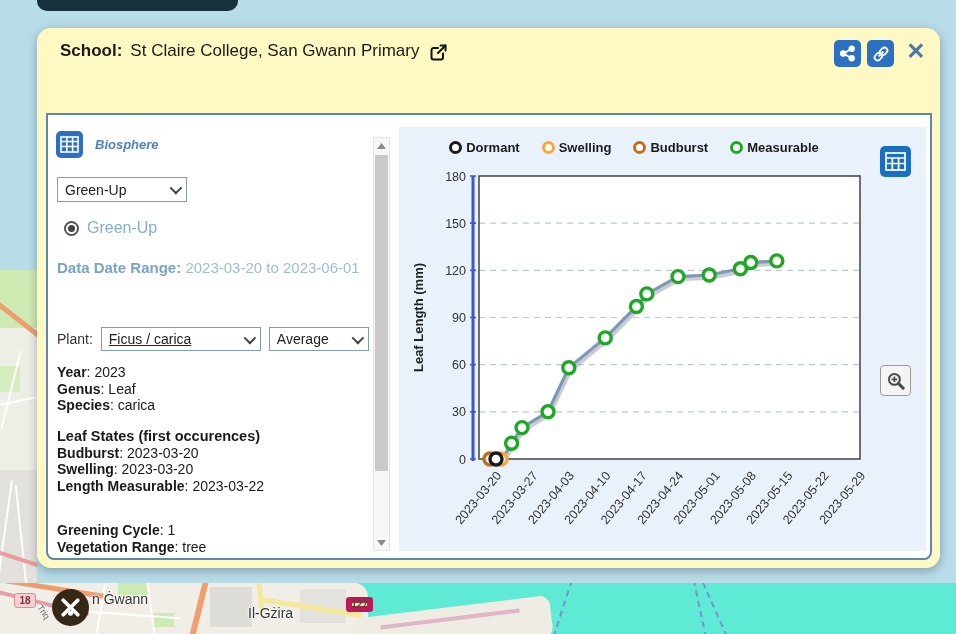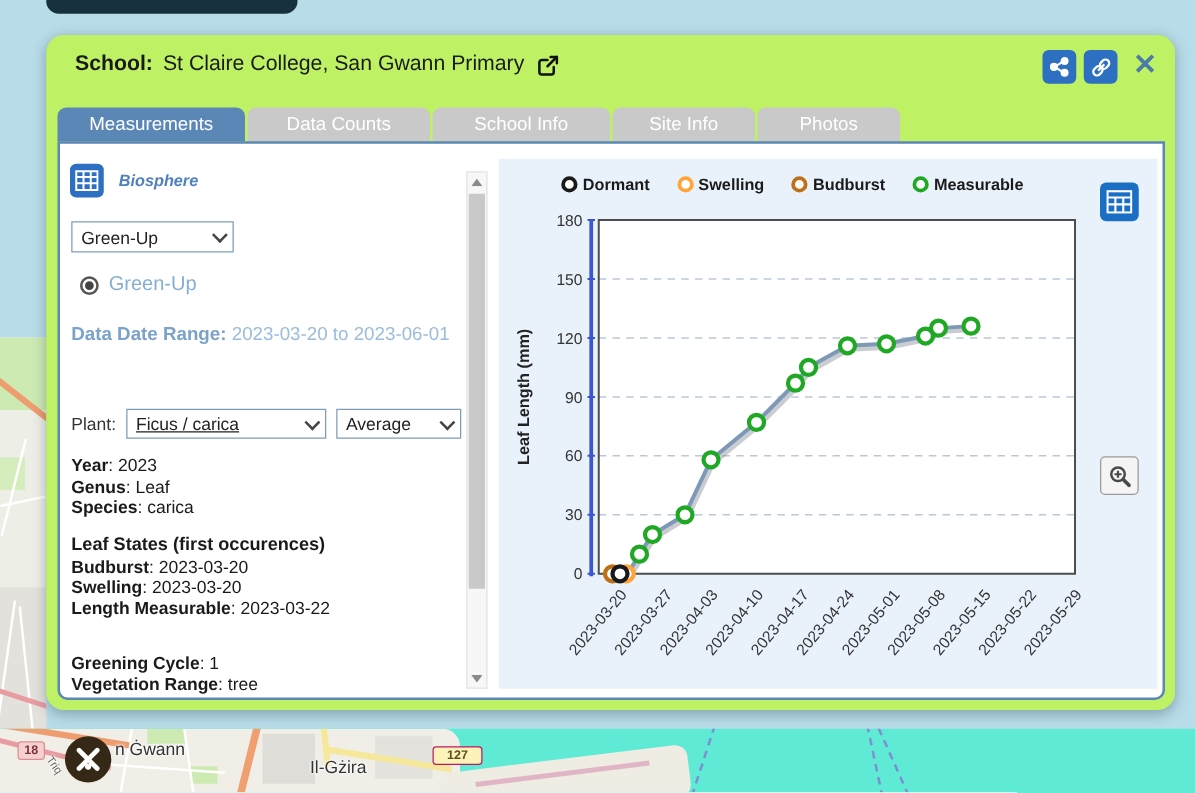--- a/index.html
+++ b/index.html
@@ -37,28 +37,28 @@
   .map-bottom .ferry1{position:absolute;left:560px;top:-4px;width:2px;height:70px;border-left:2px dashed #7d8fd0;transform:rotate(18deg);}
   .map-bottom .ferry2{position:absolute;left:700px;top:-4px;width:2px;height:70px;border-left:2px dashed #7d8fd0;transform:rotate(-12deg);}
   .map-bottom .ferry3{position:absolute;left:716px;top:-4px;width:2px;height:70px;border-left:2px dashed #7d8fd0;transform:rotate(-24deg);}
 
   .map-label{position:absolute;font-size:14px;color:#333;
              text-shadow:0 0 2px #fff,0 0 2px #fff,0 0 3px #fff;}
   .map-label.small{font-size:9px;color:#666;}
   .shield{position:absolute;font-size:10px;font-weight:bold;display:flex;align-items:center;justify-content:center;
           border-radius:3px;height:15px;box-sizing:border-box;}
   .shield.pink{width:22px;background:#f6cfd0;border:1px solid #d98f90;color:#7c3436;}
-  .shield.yellow{width:40px;background:#fdf3b9;border:1px solid #be185d;color:#5a4d1e;}
+  .shield.yellow{width:27px;background:#fdf3b9;border:6px solid #be185d;color:#5a4d1e;}
   .site-marker{position:absolute;left:52px;top:6px;width:37px;height:37px;border-radius:50%;
                background:#362817;display:flex;align-items:center;justify-content:center;}
 
   .top-tab{position:absolute;left:37px;top:-9px;width:201px;height:20px;background:#16303e;border-radius:10px;}
 
   
-  .dialog{position:absolute;left:37px;top:28px;width:903px;height:540px;background:#bef264;
+  .dialog{position:absolute;left:37px;top:28px;width:903px;height:540px;background:#fef9c3;
           border-radius:14px;box-shadow:0 3px 10px rgba(30,50,70,.35);}
   .school-line{position:absolute;left:23px;top:13px;font-size:17px;display:flex;align-items:center;gap:6px;}
   .school-line b{margin-right:2px;}
   .ext-icon{margin-left:4px;display:inline-flex;transform:translateY(1px);}
   .site-line{position:absolute;left:23px;top:43px;font-size:14px;}
   .hdr-btn{position:absolute;top:12px;width:27px;height:27px;border-radius:5px;background:#2d6fc0;
            display:flex;align-items:center;justify-content:center;cursor:pointer;}
   .hdr-btn.share{left:797px;}
   .hdr-btn.link{left:830px;}
   .close-x{position:absolute;left:864px;top:8px;width:30px;height:30px;display:flex;align-items:center;justify-content:center;
@@ -201,27 +201,20 @@
       <svg width="18" height="18" viewBox="0 0 18 18">
         <g transform="rotate(45 9 9)" stroke="#fff" fill="none" stroke-width="1.8">
           <rect x="6" y="1.2" width="6" height="8" rx="3"></rect>
           <rect x="6" y="8.8" width="6" height="8" rx="3"></rect>
           <line x1="9" y1="5.5" x2="9" y2="12.5"></line>
         </g>
       </svg>
     </div>
     <div class="close-x">✕</div>
 
-    <div class="tabs">
-      <div class="tab w1 active">Measurements</div>
-      <div class="tab w2">Data Counts</div>
-      <div class="tab w3">School Info</div>
-      <div class="tab w4">Site Info</div>
-      <div class="tab w5">Photos</div>
-    </div>
 
     <div class="content">
 
       <div class="leftcol">
         <div class="bio-row">
           <div class="tbl-icon">
             <svg width="19" height="17" viewBox="0 0 19 17">
               <g stroke="#fff" stroke-width="1.6" fill="none">
                 <rect x="1" y="1" width="17" height="15"></rect>
                 <line x1="1" y1="5.5" x2="18" y2="5.5"></line>

